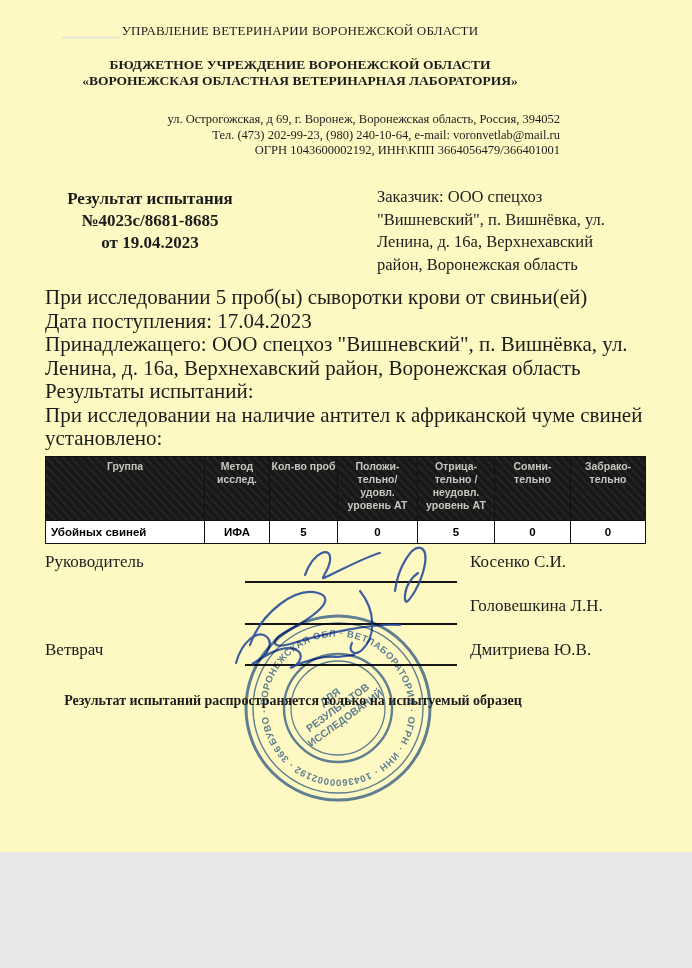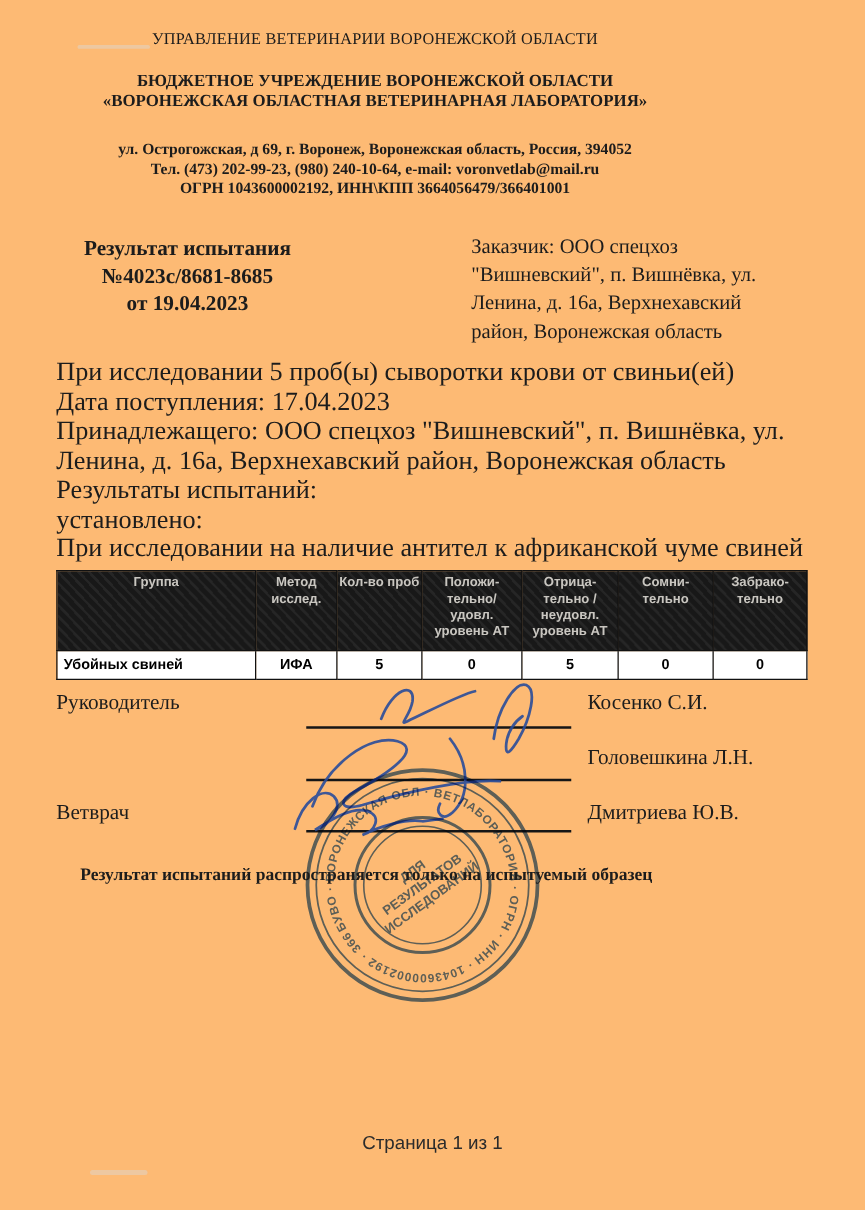--- a/index.html
+++ b/index.html
@@ -1,29 +1,29 @@
 <!DOCTYPE html>
 <html><head>
 <meta charset="utf-8">
 <style>
   html,body{margin:0;padding:0;background:#e8e8e8;}
   .page{
     position:relative;
-    width:692px;height:968px;
+    width:692px;height:852px;
     margin:0 auto;
-    background:#fdba74;
+    background:#fef9c3;
     font-family:"Liberation Serif", serif;
     color:#1c1c1c;
     overflow:hidden;
   }
   .abs{position:absolute;}
   
   .hdr-dept{top:23px;left:40px;width:520px;text-align:center;font-size:13px;letter-spacing:.2px;}
   .hdr-org{top:57px;left:40px;width:520px;text-align:center;font-size:13.5px;font-weight:bold;line-height:16px;}
-  .hdr-addr{top:112px;left:40px;width:520px;text-align:center;font-size:12.5px;font-weight:bold;line-height:15.5px;}
+  .hdr-addr{top:112px;left:40px;width:520px;text-align:right;font-size:12.5px;font-weight:normal;line-height:15.5px;}
   
   .result-block{top:188px;left:60px;width:180px;text-align:center;font-size:17px;font-weight:bold;line-height:22px;}
   .customer-block{top:186px;left:377px;width:280px;font-size:16.5px;line-height:22.5px;white-space:pre-line;}
   
   .body-text{top:286px;left:45px;width:615px;font-size:21px;line-height:23.5px;}
   
   .res-table{top:456px;left:45px;}
   table{border-collapse:collapse;table-layout:fixed;}
   th,td{border:1.6px solid #111;font-family:"Liberation Sans", sans-serif;}
   th{
@@ -78,22 +78,22 @@
 "Вишневский", п. Вишнёвка, ул.
 Ленина, д. 16а, Верхнехавский
 район, Воронежская область</div>
 
   <div class="abs body-text">
     <div>При исследовании 5 проб(ы) сыворотки крови от свиньи(ей)</div>
     <div>Дата поступления: 17.04.2023</div>
     <div>Принадлежащего: ООО спецхоз "Вишневский", п. Вишнёвка, ул.</div>
     <div>Ленина, д. 16а, Верхнехавский район, Воронежская область</div>
     <div>Результаты испытаний:</div>
+    <div>При исследовании на наличие антител к африканской чуме свиней</div>
     <div>установлено:</div>
-    <div>При исследовании на наличие антител к африканской чуме свиней</div>
   </div>
 
   <div class="abs res-table">
     <table>
       <colgroup>
         <col style="width:159px">
           <col style="width:65px">
           <col style="width:68px">
         <col style="width:80px">
           <col style="width:77px">

